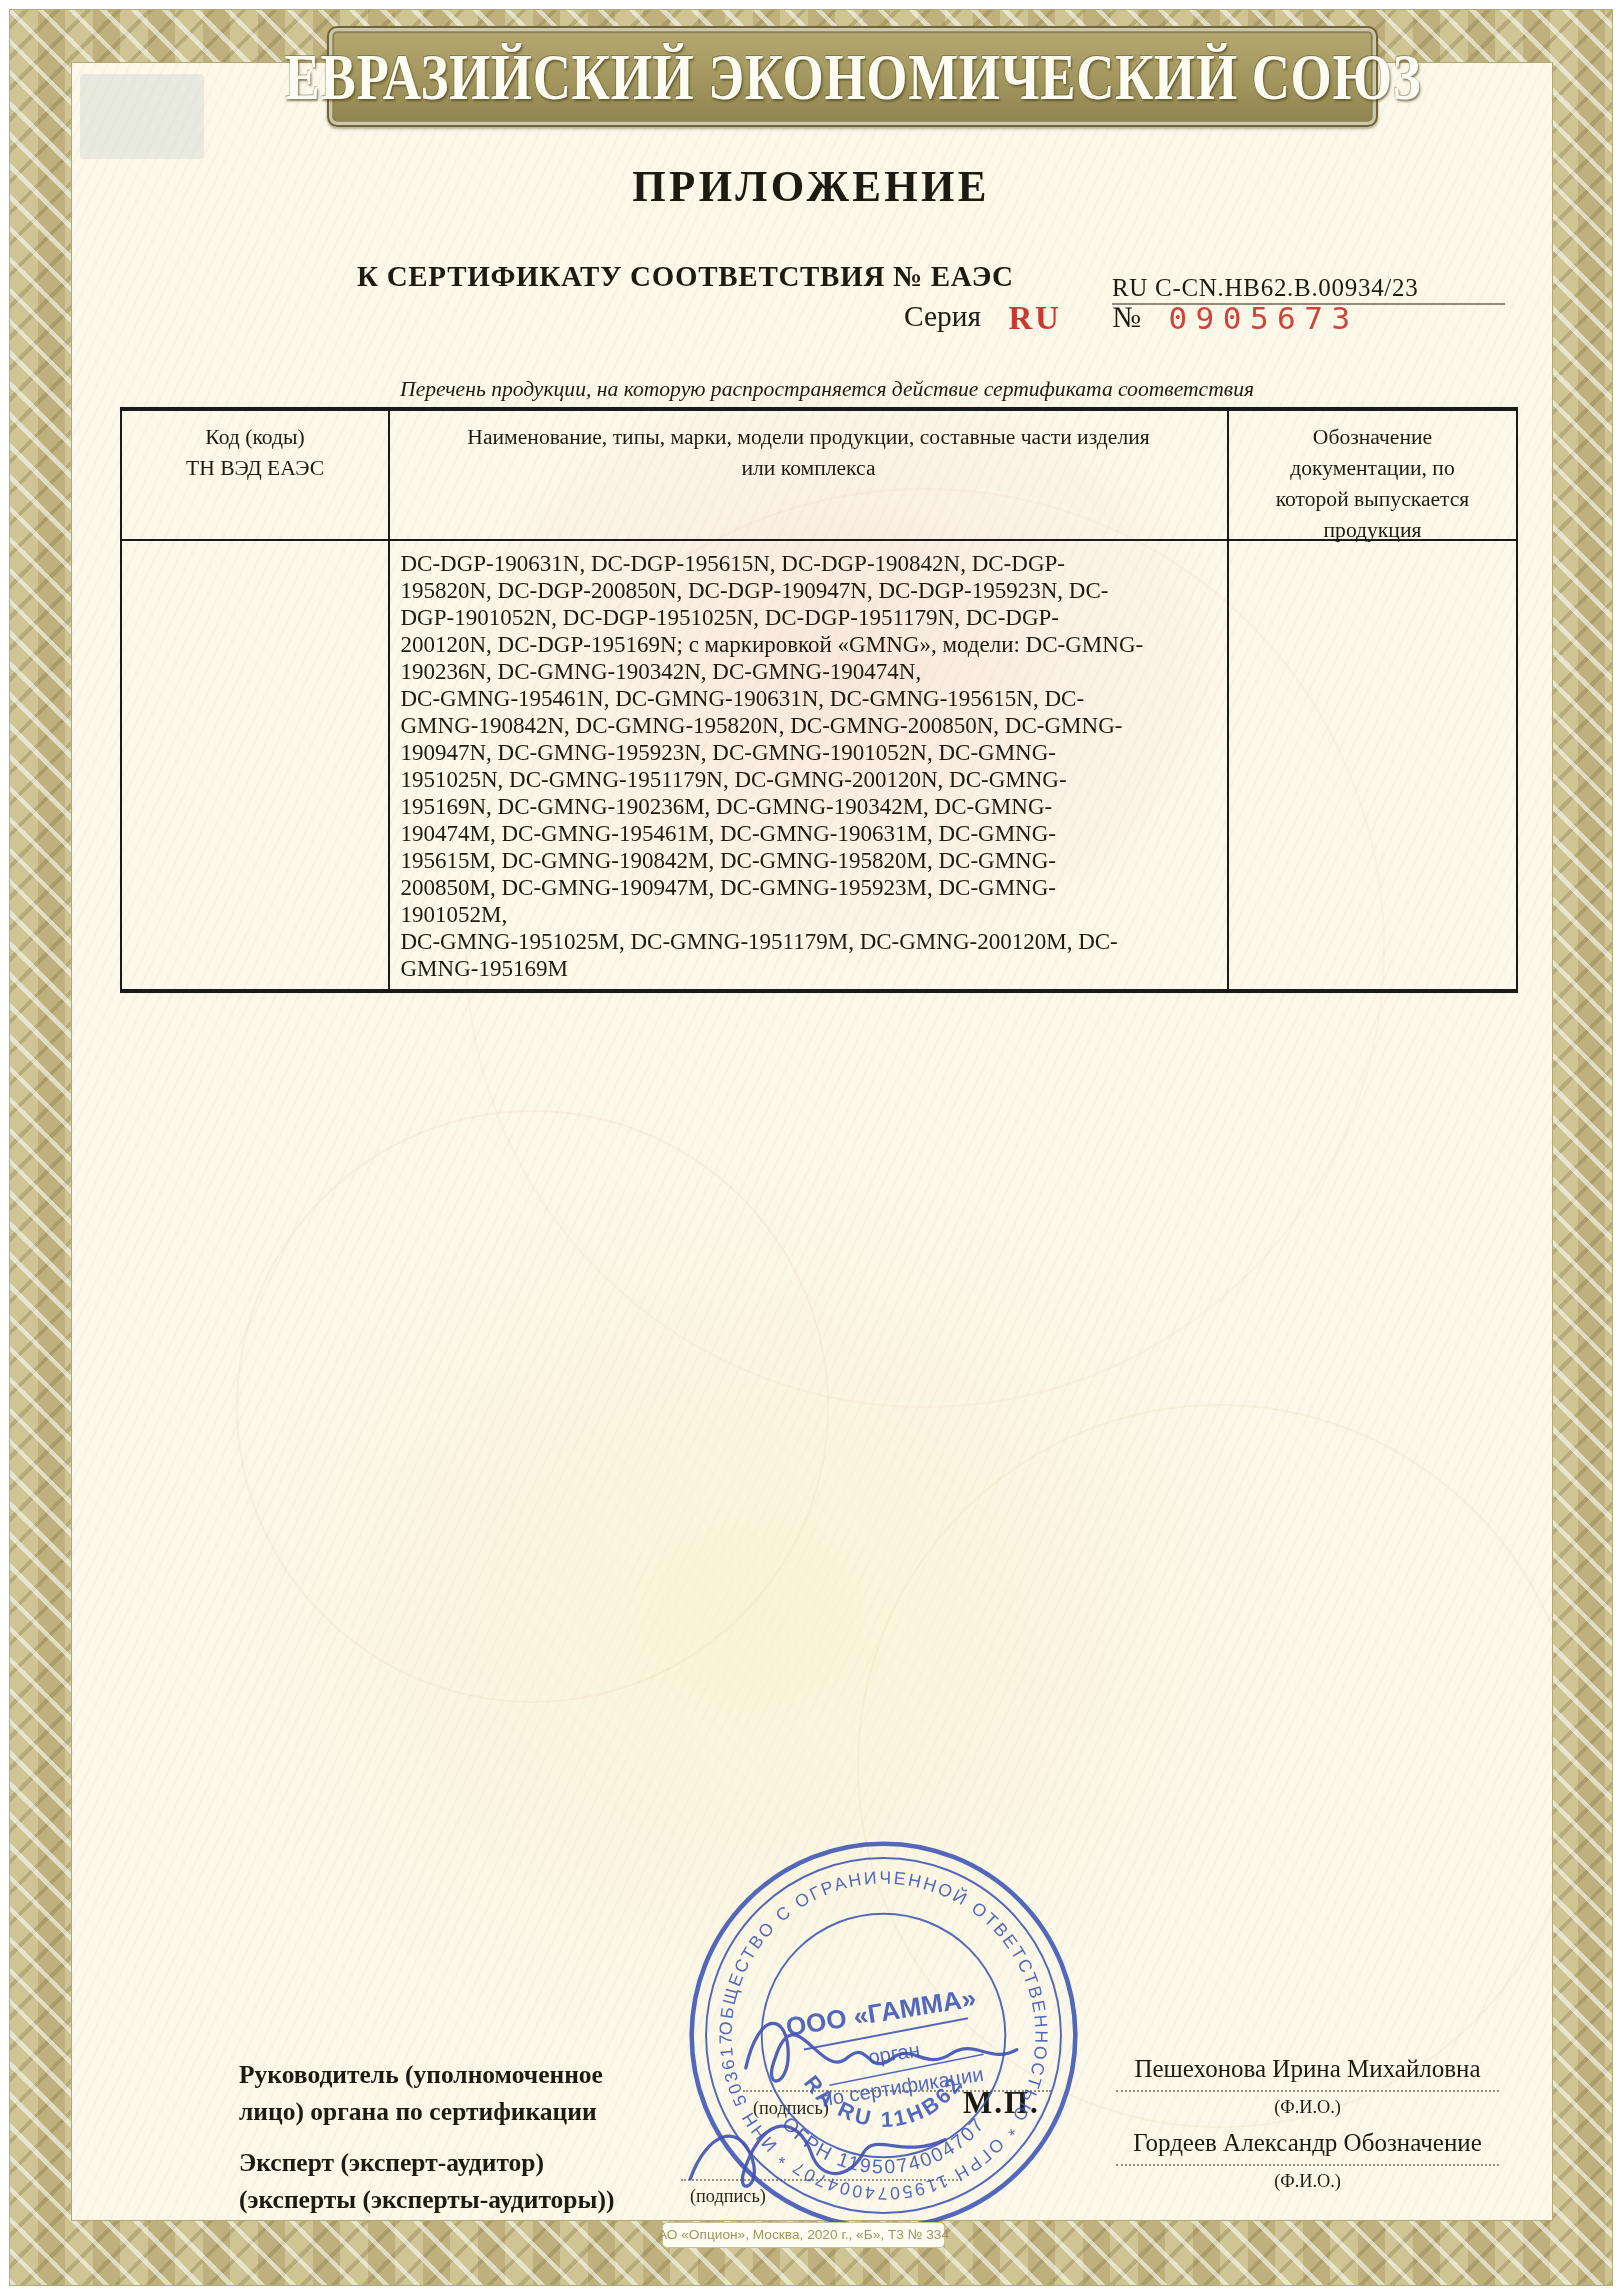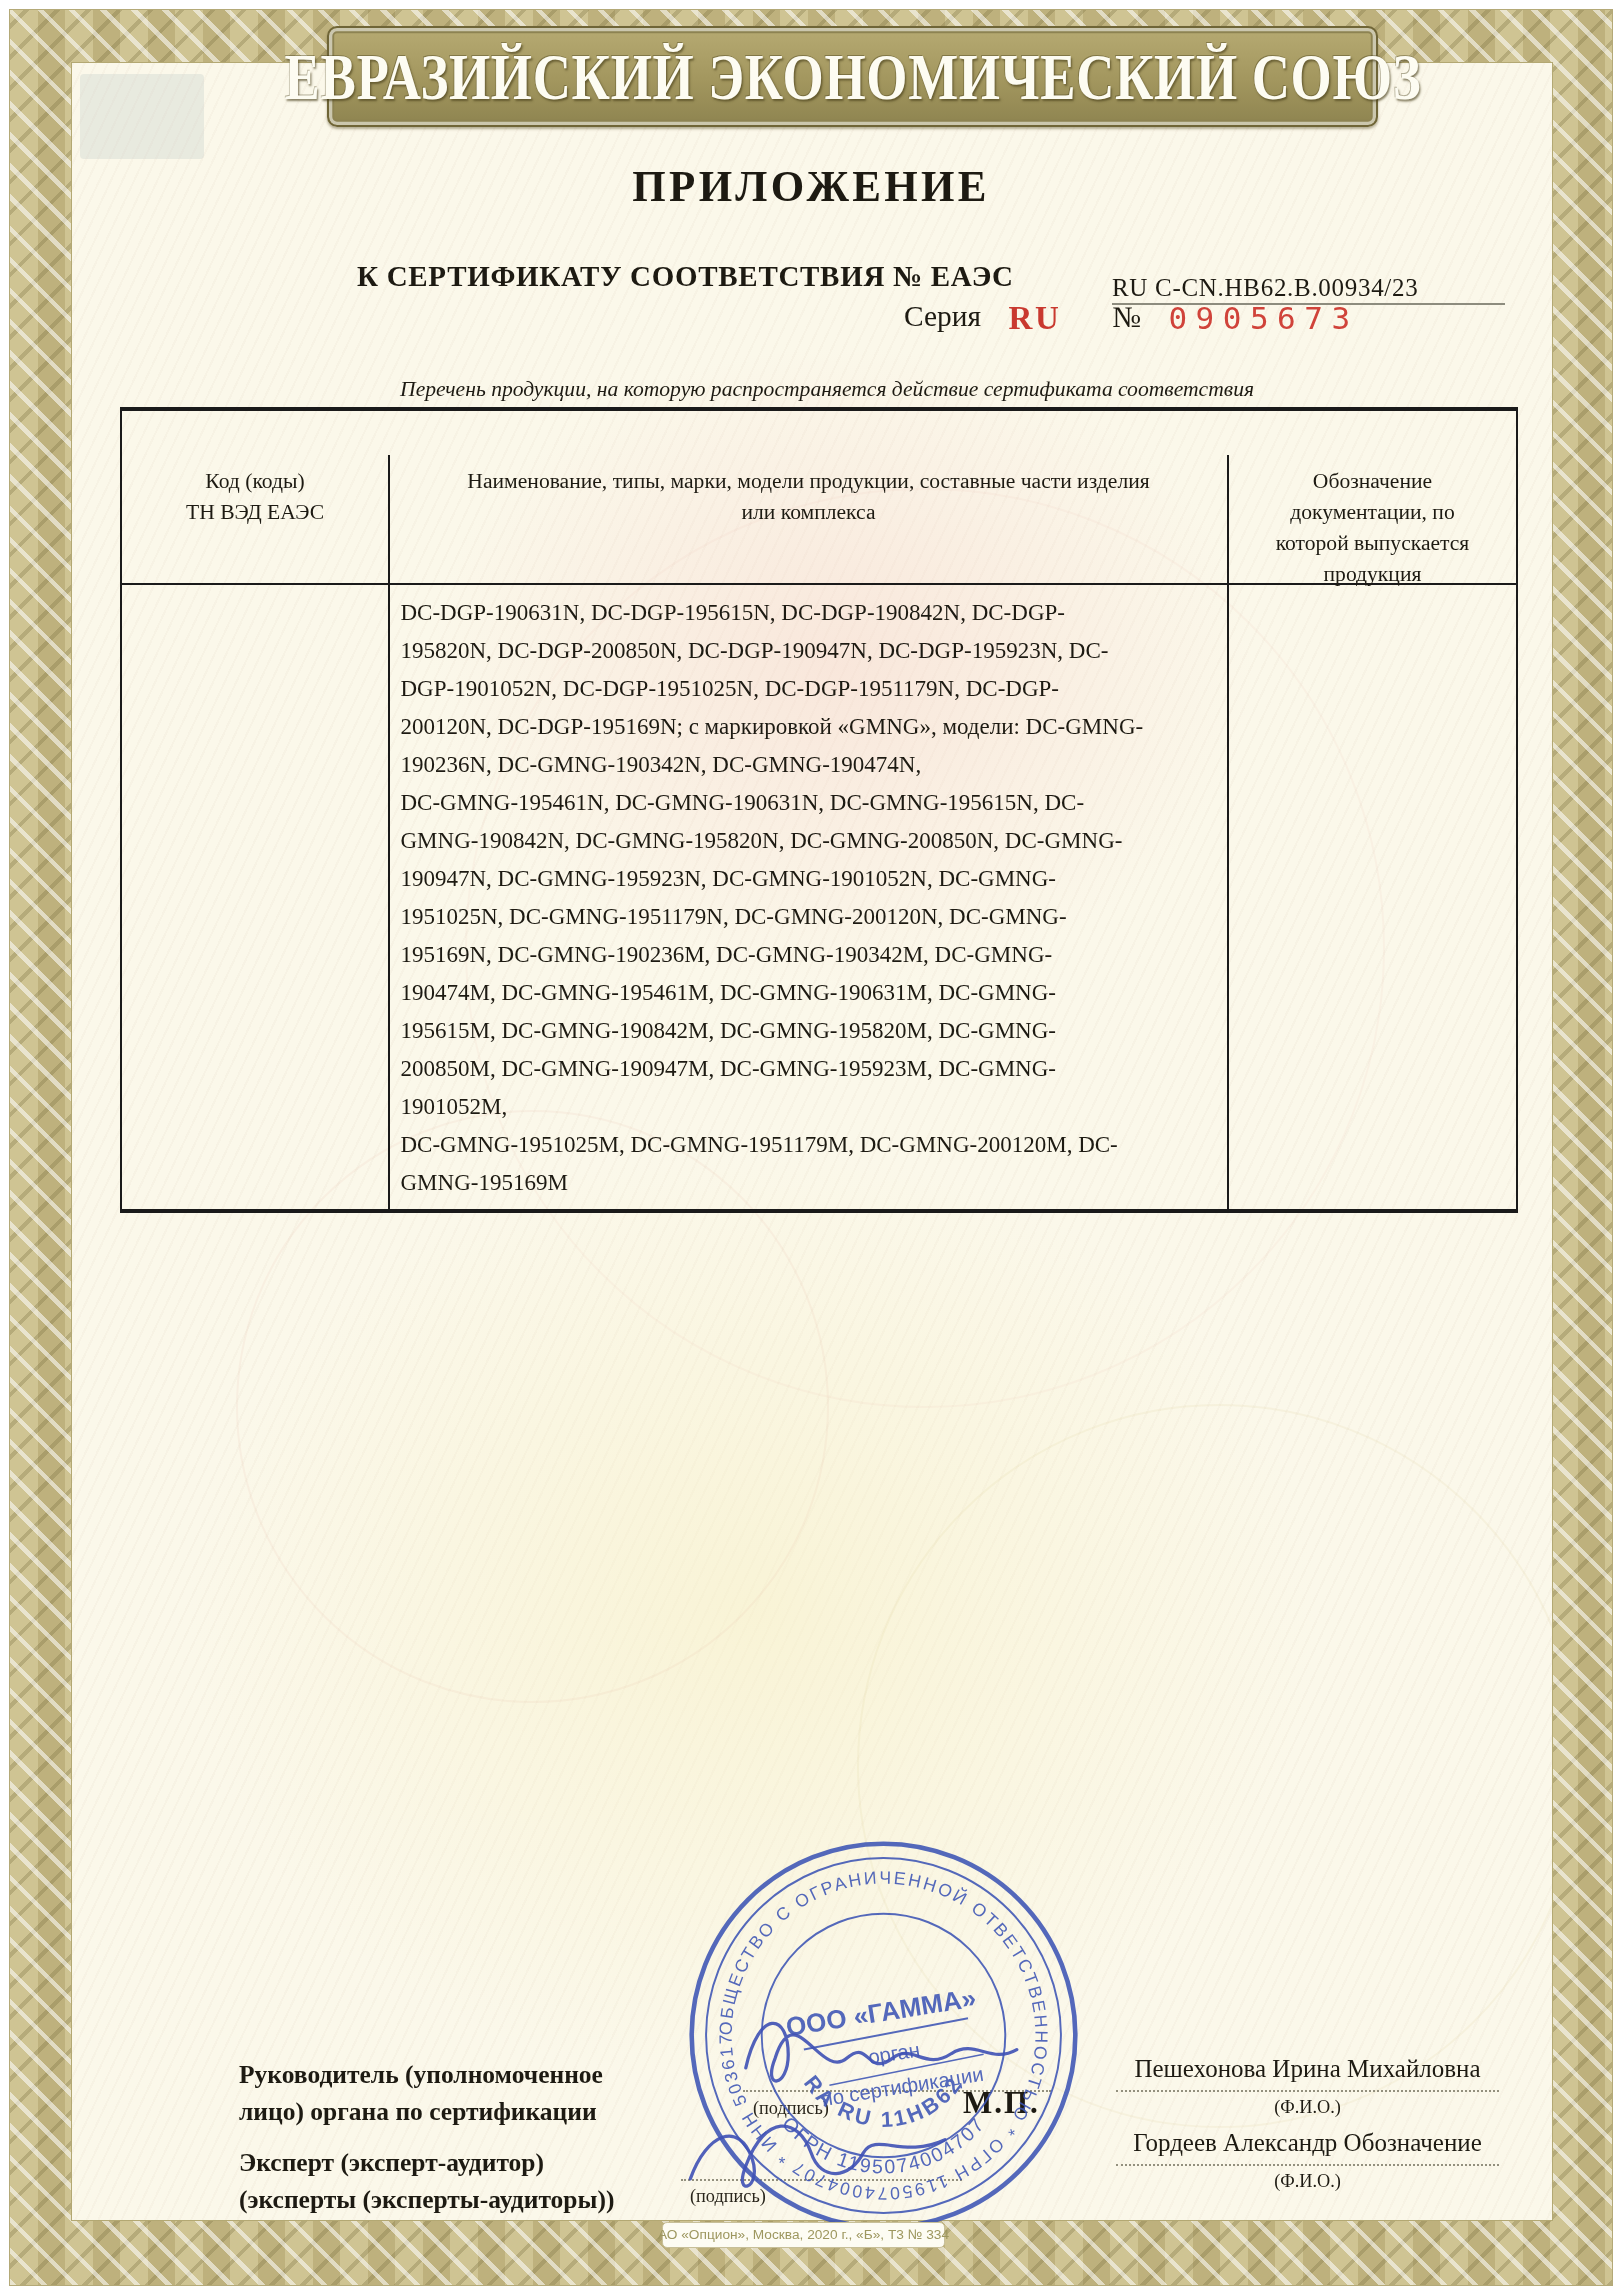--- a/index.html
+++ b/index.html
@@ -51,28 +51,28 @@
   .series-row{position:absolute;left:904px;top:300px;display:flex;align-items:flex-start;}
   .series-label{font-size:29.4px;}
   .series-value{font-size:33px;font-weight:bold;color:#c9392f;margin-left:27.5px;letter-spacing:2.6px;}
   .number-sign{font-size:30px;margin-left:51px;}
   .blank-number{font-family:"DejaVu Sans Mono","Liberation Mono",monospace;font-size:31px;color:#d0433a;margin-left:27.5px;letter-spacing:8.5px;}
 
   .table-caption{position:absolute;left:16px;top:377px;width:100%;text-align:center;font-size:21.6px;font-style:italic;}
 
   .ml{white-space:pre-line;}
   .ptable{position:absolute;left:120px;top:407px;width:1398px;border:2px solid #1a1a1a;border-top-width:4.6px;border-bottom-width:4.6px;box-sizing:border-box;background:rgba(255,255,255,.0);}
-  .thead{display:flex;height:128px;border-bottom:2.6px solid #1a1a1a;margin-top:44px;}
+  .thead{display:flex;height:128px;border-bottom:2.6px solid #1a1a1a;}
   .tbody{display:flex;min-height:434px;}
   .cell{box-sizing:border-box;}
   .c1{width:268px;border-right:2px solid #1a1a1a;}
   .c2{width:839px;border-right:2px solid #1a1a1a;}
   .c3{flex:1;}
   .hcell{font-size:21.6px;text-align:center;padding-top:10.5px;line-height:31px;}
-  .models{font-size:23px;line-height:38px;padding:9.2px 11.8px 6.5px 10.5px;text-align:left;}
+  .models{font-size:23px;line-height:27px;padding:9.2px 11.8px 6.5px 10.5px;text-align:left;}
 
   .role{position:absolute;left:239px;width:497px;font-size:25.5px;font-weight:bold;line-height:37px;}
   .role1{top:2056px;}
   .role2{top:2144px;}
   .sig-line{position:absolute;border-bottom:2px dotted #93907e;height:0;}
   .sigline1{left:743px;top:2090px;width:308px;}
   .sigline2{left:681px;top:2179px;width:281px;}
   .nameline1{left:1116px;top:2090px;width:383px;}
   .nameline2{left:1116px;top:2164px;width:383px;}
   .caption-small{position:absolute;font-size:18.3px;color:#2a261c;}

